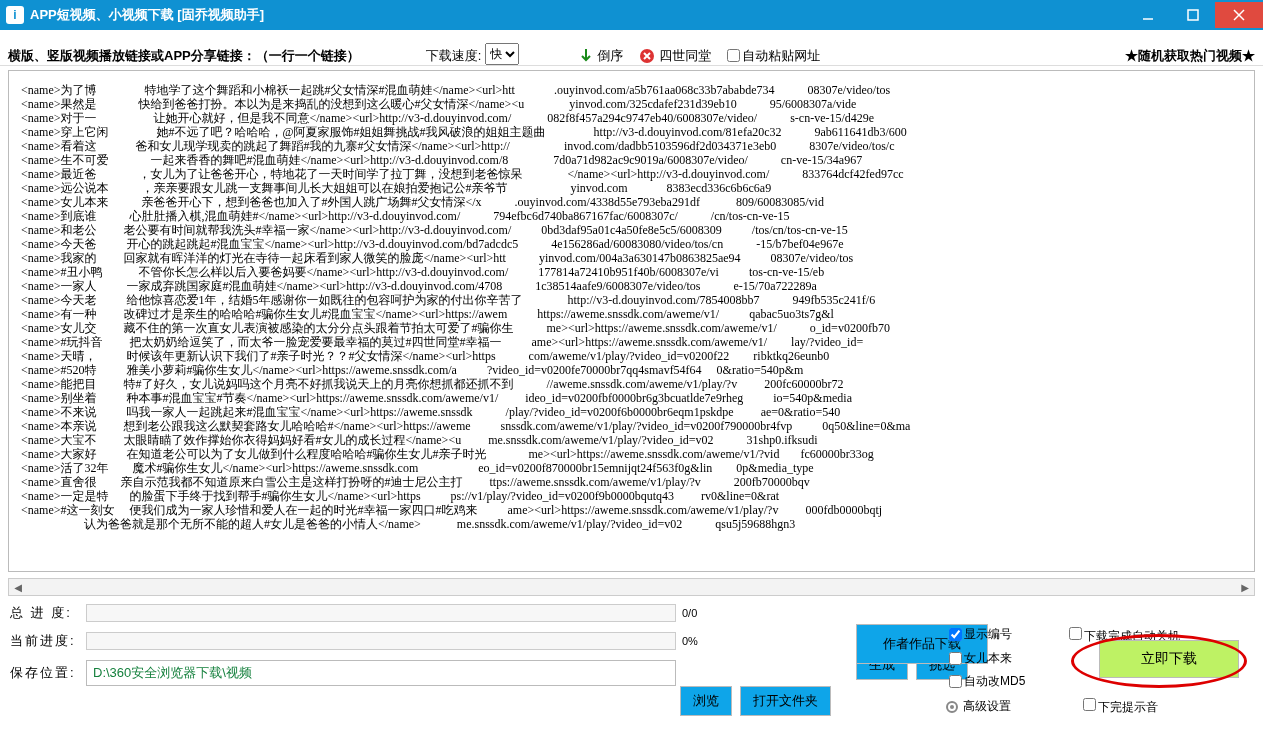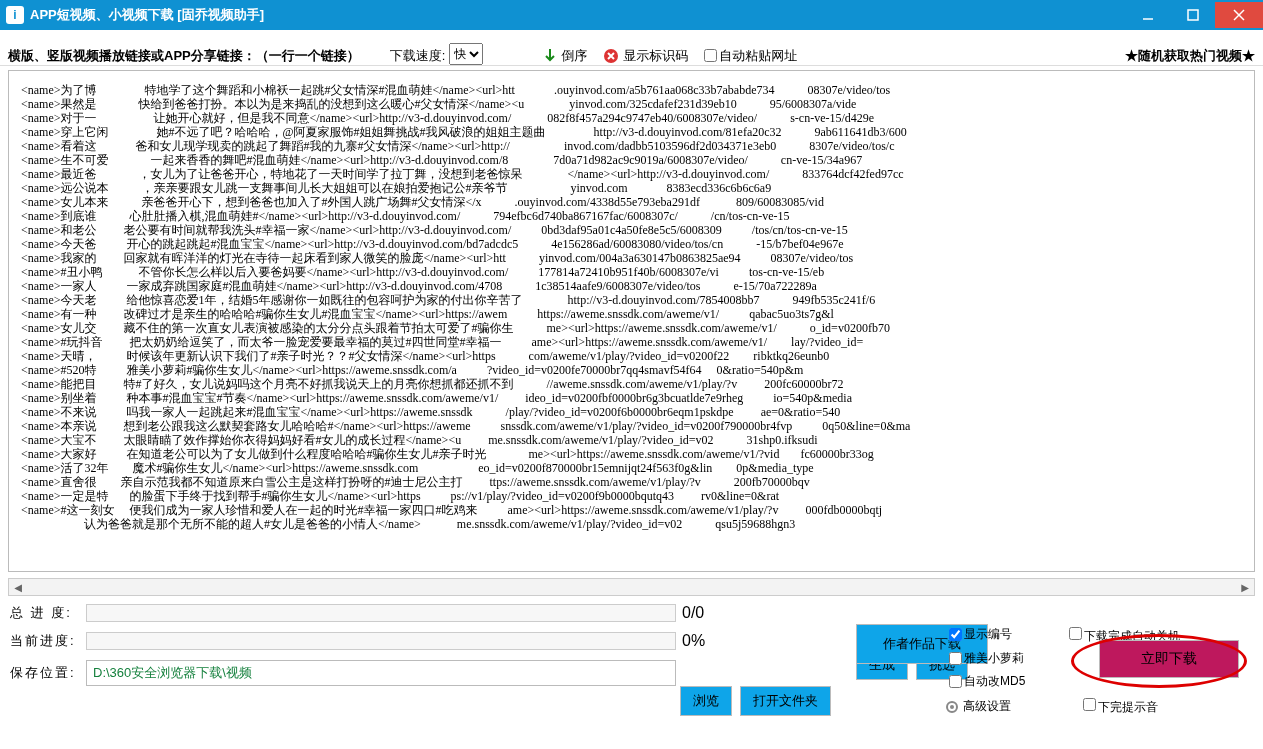--- a/index.html
+++ b/index.html
@@ -10,50 +10,50 @@
 .titlebar .icon { width: 18px; height: 18px; background: #fff; margin-right: 6px; border-radius: 3px; display: flex; align-items: center; justify-content: center; color: #0f91d2; font-weight: 700; font-size: 12px; }
 .titlebar .title-text { flex: 1; }
 .winbtns { display: flex; }
 .winbtn { width: 45px; height: 26px; display: flex; align-items: center; justify-content: center; cursor: default; }
 .winbtn svg { stroke: #fff; stroke-width: 1.5; fill: none; }
 .winbtn.close { background: #e04a3f; width: 48px; }
 
 
 .toolbar { height: 36px; display: flex; align-items: flex-end; padding: 0 8px; font-size: 13px; border-bottom: 1px solid #ddd; }
 .toolbar .linklabel { font-weight: 700; color: #000; margin-right: 10px; }
-.toolbar .speedlbl { margin-left: 20px; margin-right: 4px; }
+.toolbar .speedlbl { margin-left: 56px; margin-right: 4px; }
 .toolbar select { height: 22px; font-size: 12px; }
 .tbbtn { display: flex; align-items: center; margin-left: 16px; cursor: default; }
 .tbbtn svg { margin-right: 4px; }
 .chk { display: flex; align-items: center; margin-left: 12px; margin-top: 13px; }
 .chk input { margin-right: 2px; }
 .hotbtn { margin-left: auto; font-weight: 700; }
 
 
 .mainarea { padding: 4px 8px 0 8px; }
 .urlbox { width: 100%; height: 502px; font-family: Liberation Serif, serif; font-size: 12px; line-height: 14px; white-space: pre; overflow: hidden; border: 1px solid #bbb; padding: 12px; resize: none; letter-spacing: 0; }
 
 
 .hscroll { height: 18px; margin: 2px 8px 4px 8px; display: flex; align-items: center; border: 1px solid #ccc; background: #f3f3f3; }
 .hscroll .harrow { width: 18px; height: 100%; display: flex; align-items: center; justify-content: center; color: #666; font-size: 10px; }
 .hscroll .htrack { flex: 1; }
 
 
 .bottom { padding: 4px 10px 6px 10px; display: grid; grid-template-columns: 70px 590px 60px auto; row-gap: 10px; column-gap: 6px; align-items: center; font-size: 13px; }
 .lbl { text-align: left; letter-spacing: 2px; }
 .pbar { height: 18px; background: #f7f7f7; border: 1px solid #ccc; }
-.pval { font-size: 16px; }
+.pval { font-size: 11px; }
 .btn { padding: 0 12px; height: 30px; display: flex; align-items: center; justify-content: center; border: 1px solid #bbb; background: #0ea5e9; font-size: 13px; }
 .btn.big { height: 40px; padding: 0 26px; }
 .saveinput { height: 26px; border: 1px solid #bbb; padding: 2px 6px; font-size: 13px; color: #15803d; width: 100%; }
 .rightcol { position: absolute; right: 18px; top: 624px; width: 300px; font-size: 12px; }
 .rightcol .row { display: flex; align-items: center; margin-bottom: 4px; }
 .rightcol .col1 { width: 120px; display: flex; align-items: center; }
 .rightcol input[type=checkbox] { margin-right: 2px; }
-.dlbtn { height: 38px; width: 140px; border: 1px solid #bbb; background: #be185d; display: flex; align-items: center; justify-content: center; font-size: 14px; margin-top: -2px; }
+.dlbtn { height: 38px; width: 140px; border: 1px solid #bbb; background: #bef264; display: flex; align-items: center; justify-content: center; font-size: 14px; margin-top: -2px; }
 .ellipse { position: absolute; right: 16px; top: 634px; width: 176px; height: 54px; border: 3px solid #d00; border-radius: 50%; pointer-events: none; }
 .gearrow { display: flex; align-items: center; margin-top: 2px; }
 .gearrow svg { margin-right: 4px; }
 .bottom-buttons { position: absolute; left: 680px; top: 686px; display: flex; gap: 8px; }
 .bottom-buttons-mid { position: absolute; left: 856px; top: 650px; display: flex; gap: 8px; }
 .author-btn { position: absolute; left: 856px; top: 624px; }
 </style>
 </head>
 <body>
 
@@ -90,21 +90,21 @@
         <path d="M7 1 L7 11 M3 8 L7 12 L11 8" stroke="#1a8a1a" stroke-width="2" fill="none"></path>
       </svg>
     <span>倒序</span>
   </div>
 
   <div class="tbbtn">
     <svg width="16" height="16">
         <circle cx="8" cy="8" r="7" fill="#d33"></circle>
         <path d="M5 5 L11 11 M11 5 L5 11" stroke="#fff" stroke-width="2"></path>
       </svg>
-    <span>显示标识码</span>
+    <span>四世同堂</span>
   </div>
 
   <label class="chk">
     <input type="checkbox" style="">
       <span>自动粘贴网址</span>
   </label>
 
   <div class="hotbtn">★随机获取热门视频★</div>
 </div>
 
@@ -184,21 +184,21 @@
   <div class="row">
     <label class="col1">
         <input type="checkbox" checked="" style="">
         <span>显示编号</span>
       </label>
     <label><input type="checkbox" style=""><span>下载完成自动关机</span></label>
   </div>
   <div class="row">
     <label class="col1">
         <input type="checkbox" style="">
-        <span>雅美小萝莉</span>
+        <span>女儿本来</span>
       </label>
     <div class="dlbtn" style="position:absolute; right:6px; top:18px;">立即下载</div>
   </div>
   <div class="row">
     <label class="col1">
         <input type="checkbox" style="">
         <span>自动改MD5</span>
       </label>
   </div>
   <div class="row">

